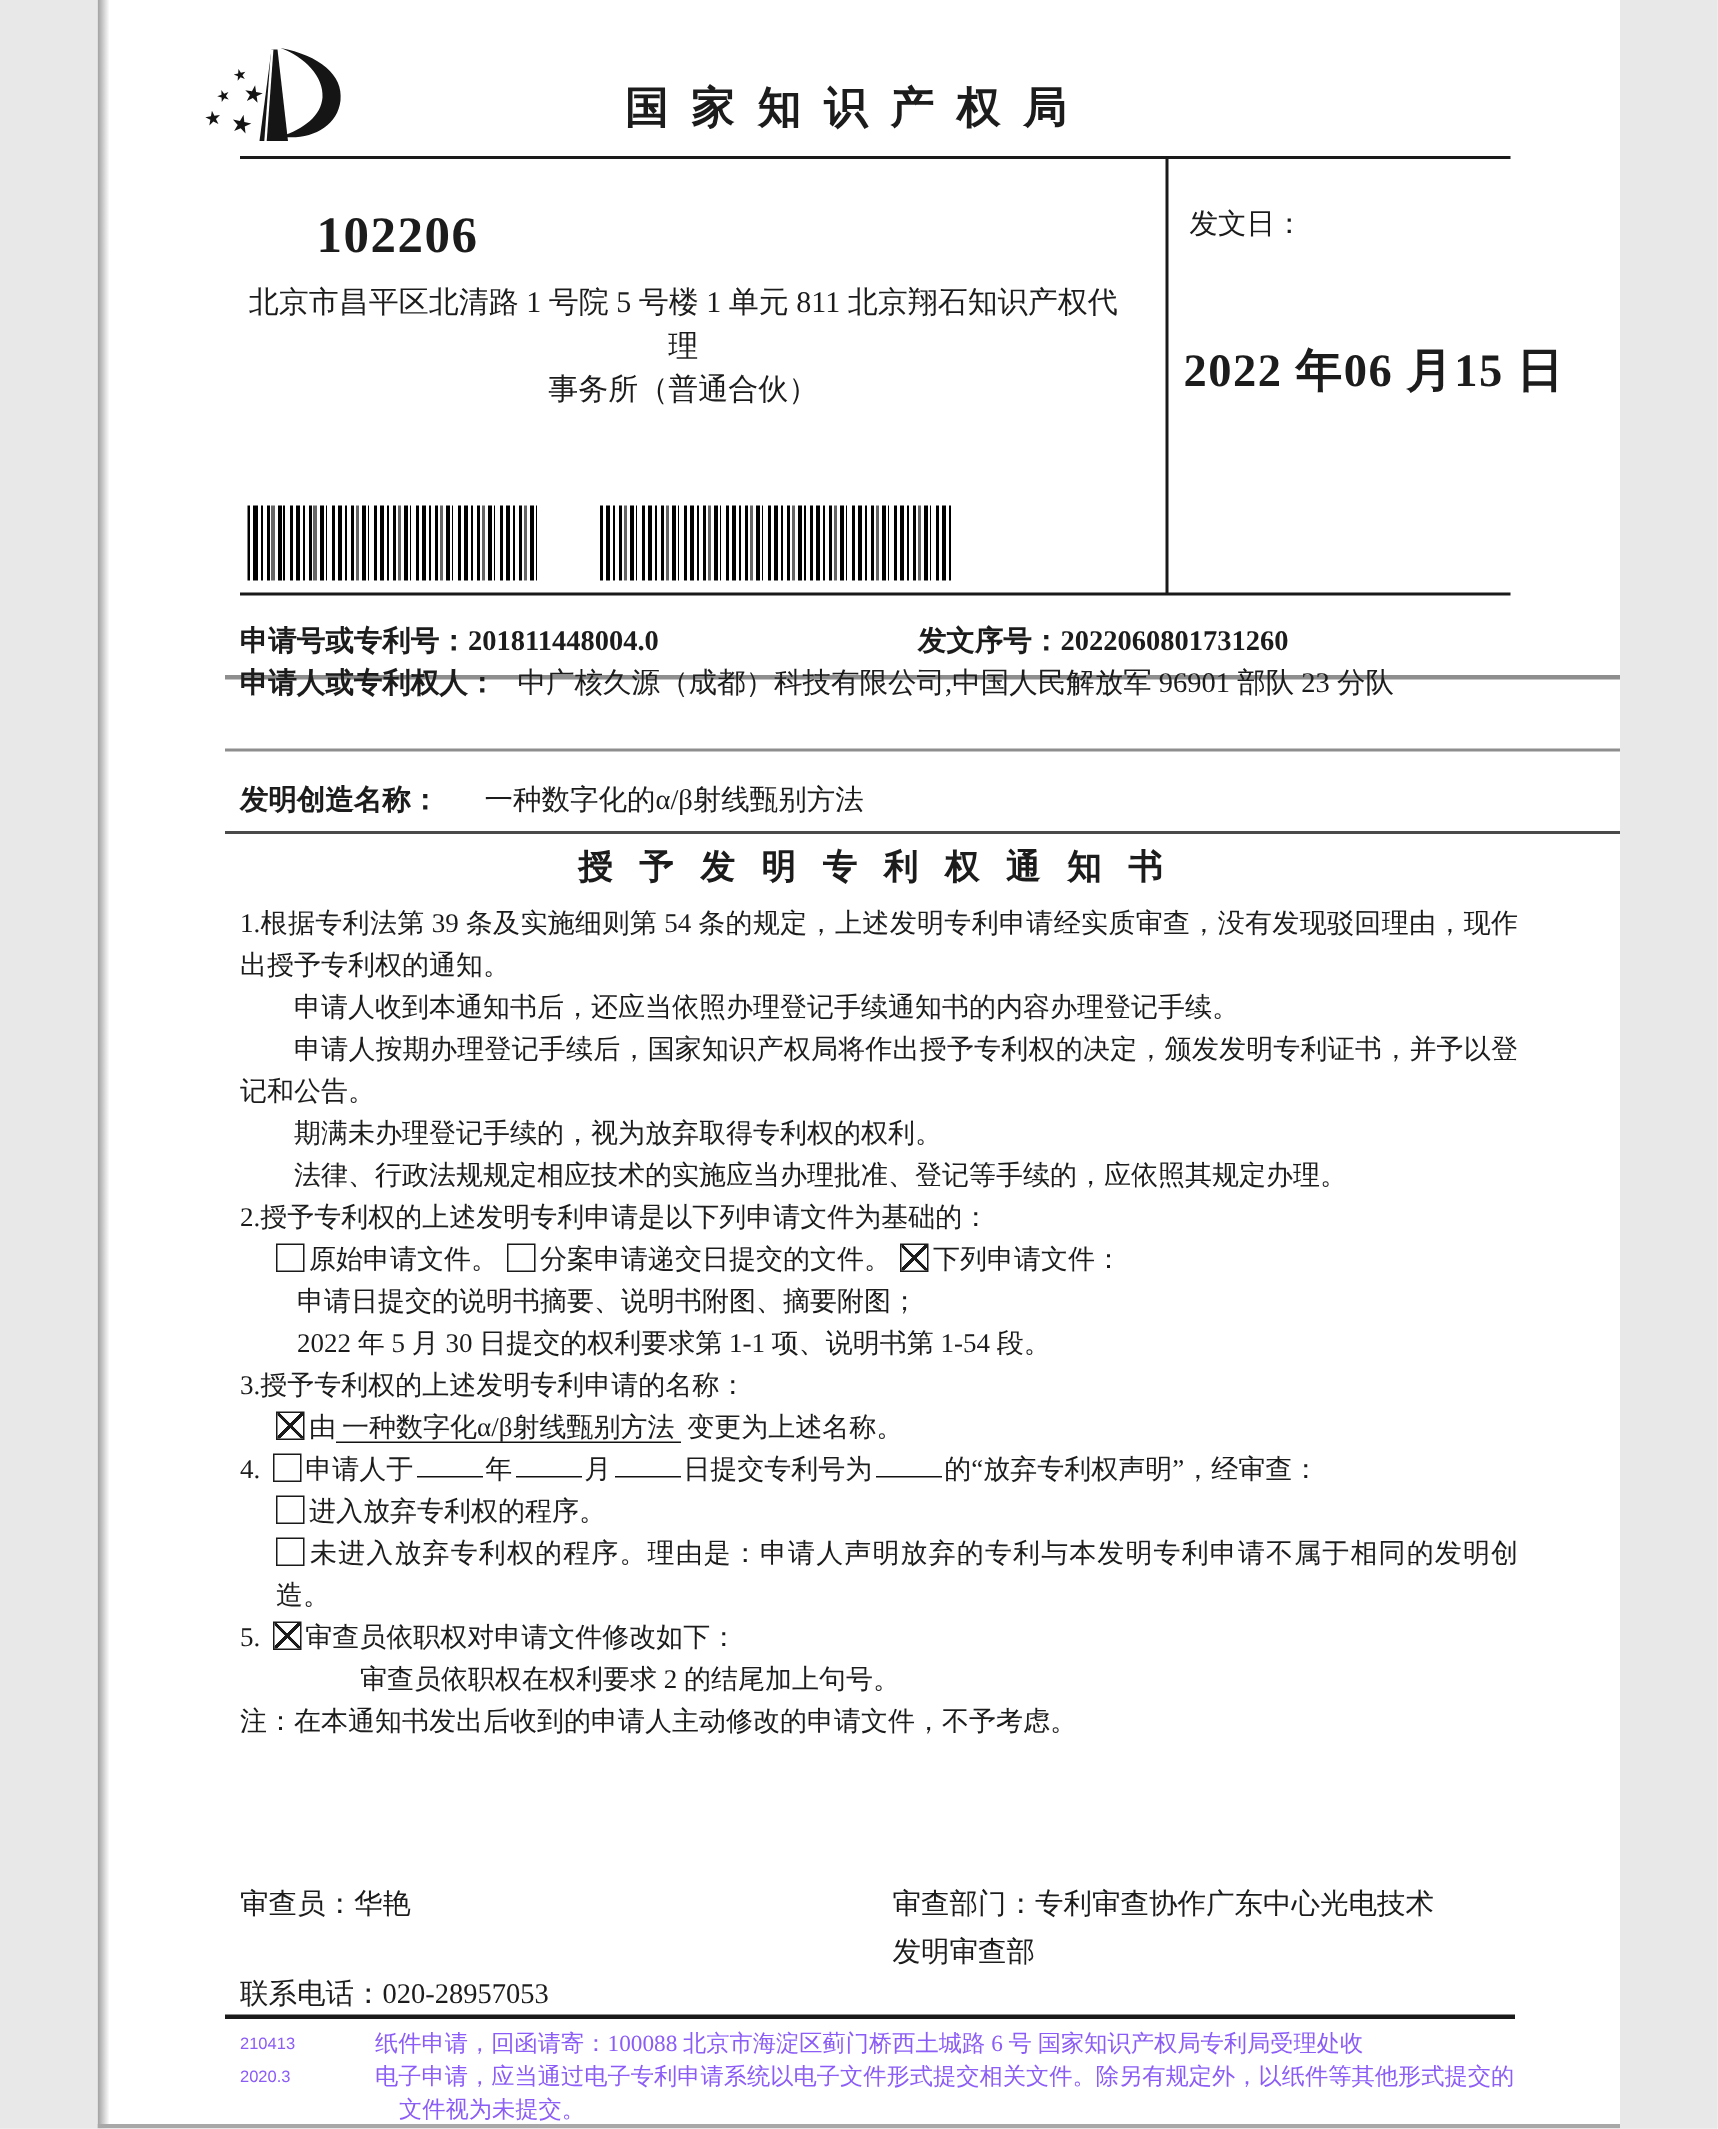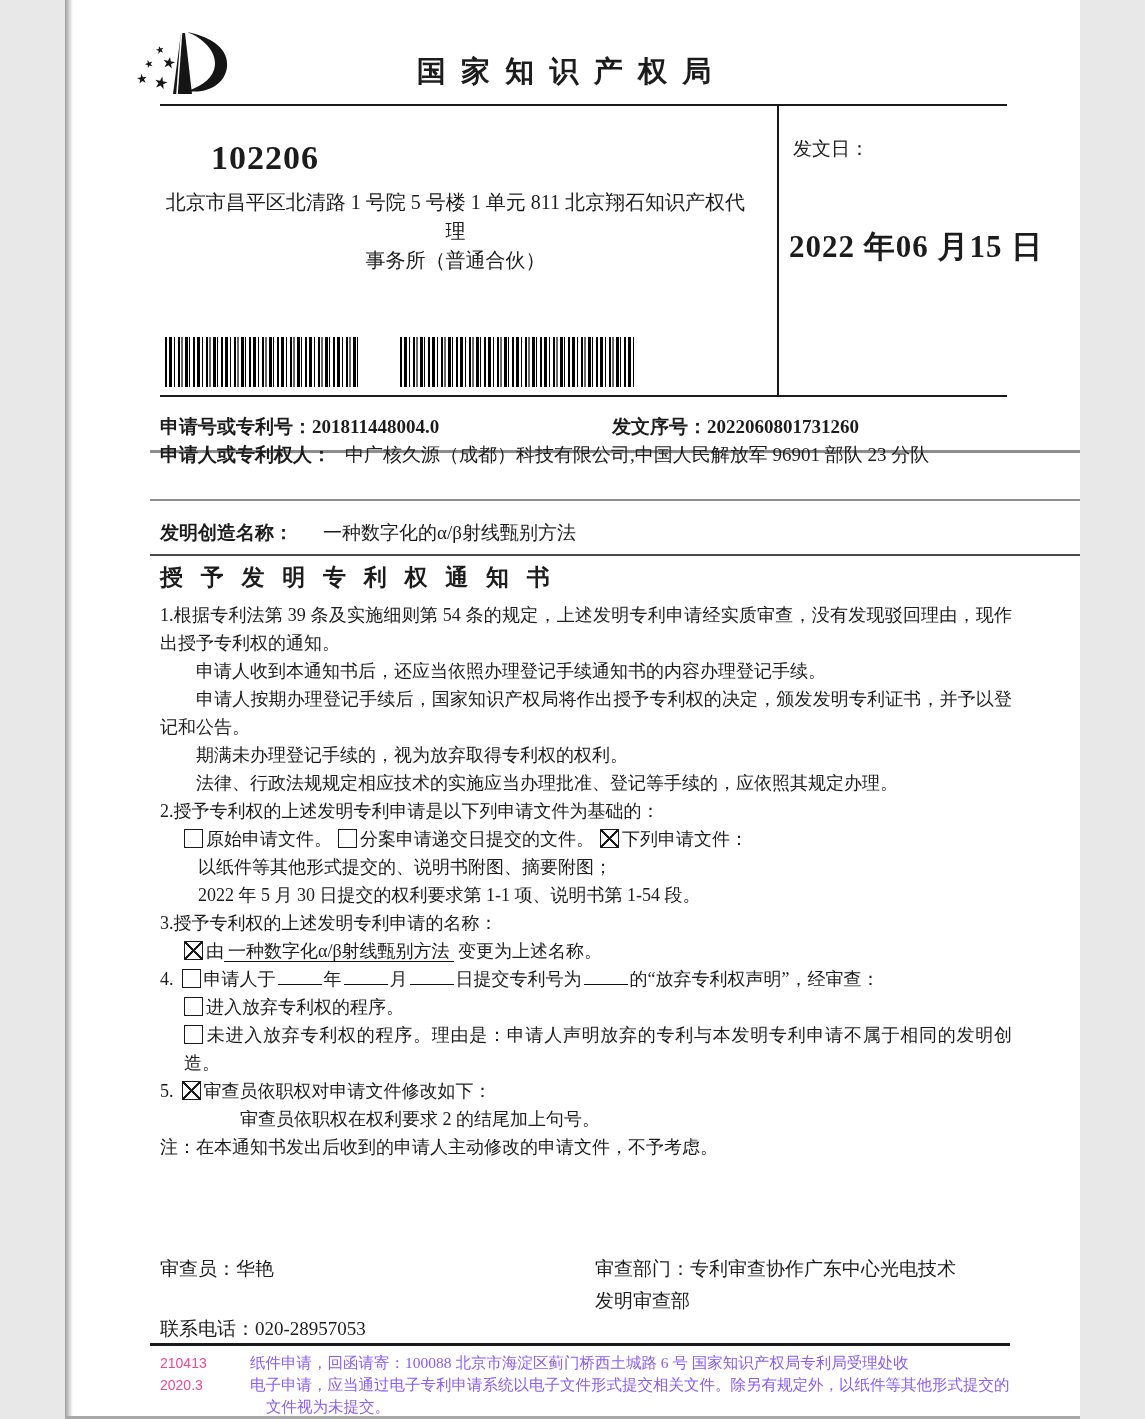--- a/index.html
+++ b/index.html
@@ -38,21 +38,21 @@
   .bc2{left:335px;width:236px;}
 
   
   .meta-row{position:absolute;left:95px;width:900px;font-size:19px;white-space:nowrap;}
   .meta-label{font-weight:700;}
   .meta-bold{font-weight:700;}
   .serial-group{position:absolute;left:452px;top:0;}
   .gap{display:inline-block;width:14px;}
 
   
-  .notice-title{position:absolute;left:95px;top:562px;width:847px;
+  .notice-title{position:absolute;left:95px;top:562px;width:847px;text-align:center;
     font-size:23px;font-weight:700;letter-spacing:6px;white-space:nowrap;}
   .body{position:absolute;left:95px;top:601px;width:852px;font-size:18px;line-height:28px;
     text-align:justify;}
   .body p{margin:0;}
   .ind{text-indent:36px;}
   .pad-cb{padding-left:24px;}
   .pad-files{padding-left:38px;}
   .pad-detail{padding-left:80px;}
   .cb{display:inline-block;width:17px;height:17px;border:1.5px solid #1a1a1a;
     vertical-align:-3px;margin-right:3px;background:#fff;box-sizing:content-box;}
@@ -61,22 +61,22 @@
     linear-gradient(to bottom right,transparent 45%,#1a1a1a 46%,#1a1a1a 54%,transparent 55%);}
   .blank{display:inline-block;width:44px;height:14px;border-bottom:1.5px solid #111;margin:0 2px;}
   .uname{border-bottom:1.5px solid #111;padding:0 4px;}
   .item-no{margin-right:8px;}
   .optgap{margin-right:6px;}
 
   
   .sig{position:absolute;font-size:19px;white-space:nowrap;}
 
   
-  .footer-codes{position:absolute;left:95px;top:1352px;font-size:14px;line-height:22px;
-    font-family:"Liberation Sans","DejaVu Sans",sans-serif;color:#ec4899;}
+  .footer-codes{position:absolute;left:95px;top:1352px;font-size:11px;line-height:22px;
+    font-family:"Liberation Sans","DejaVu Sans",sans-serif;color:#8b5cf6;}
   .footer-text{position:absolute;left:185px;top:1352px;width:768px;font-size:15.5px;line-height:22px;color:#8b5cf6;}
   .footer-text .l3{padding-left:16px;}
 </style>
 </head>
 <body>
 
 <div id="page">
   <div class="edge-left"></div>
   <div class="edge-bottom"></div>
 
@@ -136,21 +136,21 @@
   <div class="body">
     <p>1.根据专利法第 39 条及实施细则第 54 条的规定，上述发明专利申请经实质审查，没有发现驳回理由，现作出授予专利权的通知。</p>
     <p class="ind">申请人收到本通知书后，还应当依照办理登记手续通知书的内容办理登记手续。</p>
     <p class="ind">申请人按期办理登记手续后，国家知识产权局将作出授予专利权的决定，颁发发明专利证书，并予以登记和公告。</p>
     <p class="ind">期满未办理登记手续的，视为放弃取得专利权的权利。</p>
     <p class="ind">法律、行政法规规定相应技术的实施应当办理批准、登记等手续的，应依照其规定办理。</p>
     <p>2.授予专利权的上述发明专利申请是以下列申请文件为基础的：</p>
     <p class="pad-cb">
       <span class="cb"></span><span class="optgap">原始申请文件。</span><span class="cb"></span><span class="optgap">分案申请递交日提交的文件。</span><span class="cb checked"></span><span>下列申请文件：</span>
     </p>
-    <p class="pad-files">以纸件等其他形式提交的、说明书附图、摘要附图；</p>
+    <p class="pad-files">申请日提交的说明书摘要、说明书附图、摘要附图；</p>
     <p class="pad-files">2022 年 5 月 30 日提交的权利要求第 1-1 项、说明书第 1-54 段。</p>
     <p>3.授予专利权的上述发明专利申请的名称：</p>
     <p class="pad-cb">
       <span class="cb checked"></span><span>由</span><span class="uname">一种数字化α/β射线甄别方法</span> <span>变更为上述名称。</span>
     </p>
     <p>
       <span class="item-no">4.</span><span class="cb"></span><span>申请人于</span><span class="blank"></span><span>年</span><span class="blank"></span><span>月</span><span class="blank"></span><span>日提交专利号为</span><span class="blank"></span><span>的“放弃专利权声明”，经审查：</span>
     </p>
     <p class="pad-cb">
       <span class="cb"></span><span>进入放弃专利权的程序。</span>

